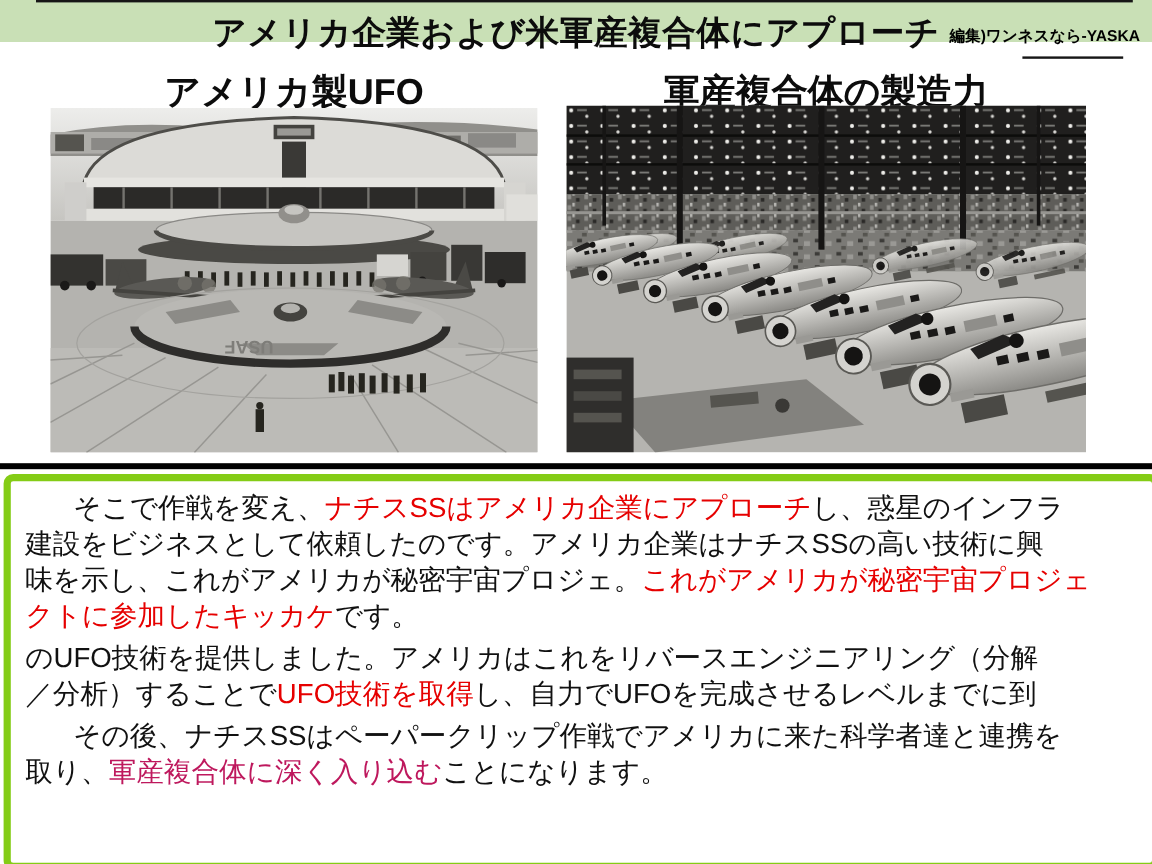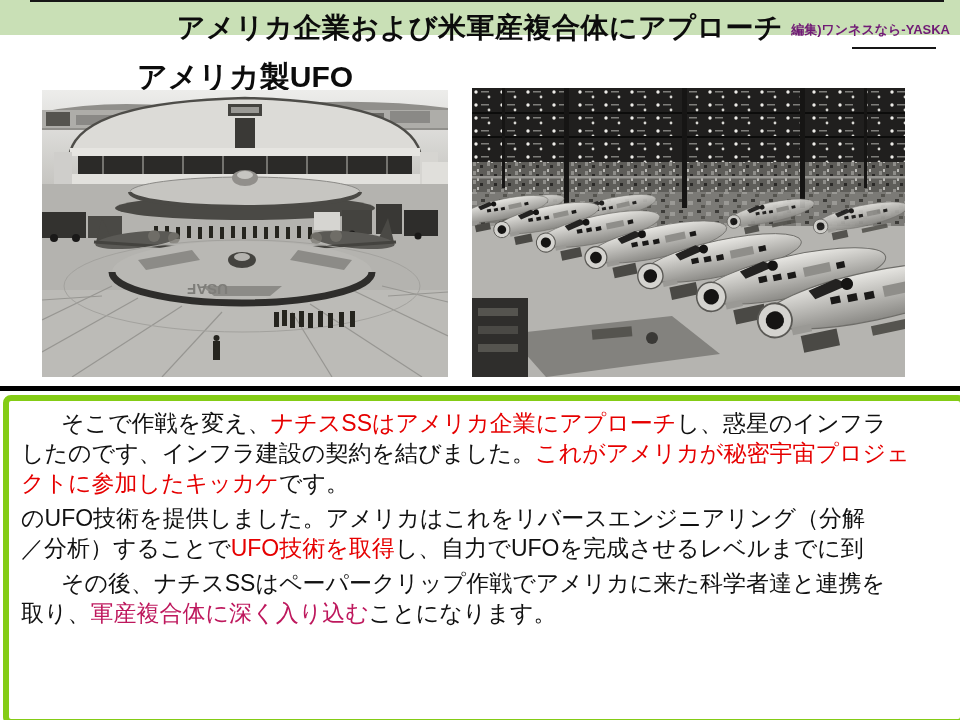--- a/index.html
+++ b/index.html
@@ -4,21 +4,21 @@
 <style>
   html,body{margin:0;padding:0;background:#ffffff;}
   .slide{position:relative;width:960px;height:720px;background:#ffffff;overflow:hidden;
          font-family:"Liberation Sans","DejaVu Sans",sans-serif;color:#111;}
   
   .header{position:absolute;left:0;top:0;width:960px;height:35px;background:#c9e0b6;}
   .top-line{position:absolute;left:30px;top:0;width:914px;height:2px;background:#161616;}
   .header-underline{position:absolute;left:852px;top:47px;width:84px;height:2px;background:#161616;}
   .header-title{position:absolute;left:0;top:9px;width:960px;text-align:center;
                 font-size:28px;font-weight:bold;letter-spacing:0.5px;color:#0c0c0c;}
-  .credit{position:absolute;right:10px;top:21px;font-size:13px;font-weight:bold;color:#701a75;}
+  .credit{position:absolute;right:10px;top:21px;font-size:13px;font-weight:bold;color:#000000;}
   
   .caption{position:absolute;top:57px;text-align:center;font-size:30px;font-weight:bold;color:#0c0c0c;}
   .caption.left{left:42px;width:406px;}
   .caption.right{left:472px;width:433px;}
   
   .photo{position:absolute;display:block;}
   .photo-left{left:42px;top:90px;width:406px;height:287px;}
   .photo-right{left:472px;top:88px;width:433px;height:289px;}
   
   .rule{position:absolute;left:0;top:386px;width:960px;height:5px;background:#000;}
@@ -37,20 +37,21 @@
 <div class="slide">
 
   <div class="header">
     <div class="top-line"></div>
     <div class="header-title">アメリカ企業および米軍産複合体にアプローチ</div>
     <div class="credit">編集)ワンネスなら-YASKA</div>
   </div>
   <div class="header-underline"></div>
 
   <div class="caption left">アメリカ製UFO</div>
+  <div class="caption right">軍産複合体の製造力</div>
 
   <svg class="photo photo-left" viewBox="0 0 406 287" preserveAspectRatio="none">
     <defs>
       <linearGradient id="sky" x1="0" y1="0" x2="0" y2="1">
         <stop offset="0" stop-color="#ededeb"></stop>
           <stop offset="1" stop-color="#c6c5c1"></stop>
       </linearGradient>
     </defs>
     <rect width="406" height="94" fill="url(#sky)"></rect>
     <path d="M0,22 Q60,10 130,16 L240,14 Q330,8 406,18 L406,40 L0,40 Z" fill="#908f8b"></path>
@@ -262,21 +263,22 @@
       <rect x="6" y="238" width="40" height="8" fill="#4a4945"></rect>
       <rect x="6" y="256" width="40" height="8" fill="#55544f"></rect>
     </g>
   </svg>
 
   <div class="rule"></div>
 
   <div class="textbox">
     <div class="para">
       <div class="line indent"><span>そこで作戦を変え、</span><span class="r">ナチスSSはアメリカ企業にアプローチ</span><span>し、惑星のインフラ</span></div>
-      <div class="line"><span>したのです、インフラ建設の契約を結びました。</span><span class="r">これがアメリカが秘密宇宙プロジェ</span></div>
+      <div class="line"><span>建設をビジネスとして依頼したのです。アメリカ企業はナチスSSの高い技術に興</span></div>
+      <div class="line"><span>味を示し、これがアメリカが秘密宇宙プロジェ。</span><span class="r">これがアメリカが秘密宇宙プロジェ</span></div>
       <div class="line"><span class="r">クトに参加したキッカケ</span><span>です。</span></div>
     </div>
     <div class="para">
       <div class="line"><span>のUFO技術を提供しました。アメリカはこれをリバースエンジニアリング（分解</span></div>
       <div class="line"><span>／分析）することで</span><span class="r">UFO技術を取得</span><span>し、自力でUFOを完成させるレベルまでに到</span></div>
     </div>
     <div class="para">
       <div class="line indent"><span>その後、ナチスSSはペーパークリップ作戦でアメリカに来た科学者達と連携を</span></div>
       <div class="line"><span>取り、</span><span class="b">軍産複合体に深く入り込む</span><span>ことになります。</span></div>
     </div>

